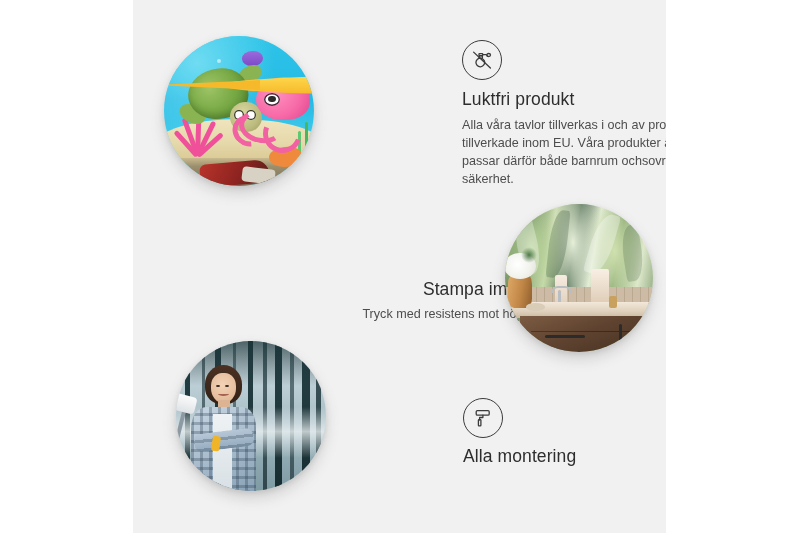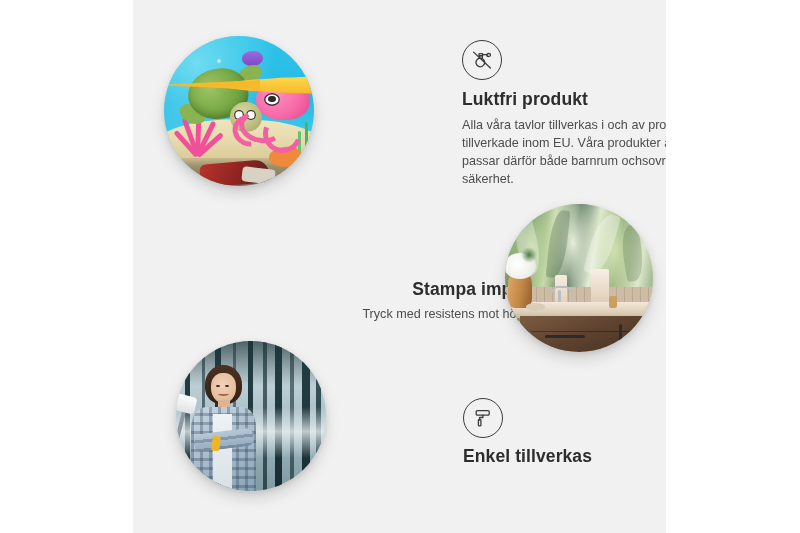--- a/index.html
+++ b/index.html
@@ -309,21 +309,21 @@
   }
 
   
   .feature { position: absolute; }
   .icon-circle {
     width: 40px; height: 40px; border-radius: 50%;
     border: 1.5px solid #3b3b3b;
     display: flex; align-items: center; justify-content: center;
   }
   .f-title {
-    font-size: 17.5px; font-weight: bold; color: #2d2d2d;
+    font-size: 17.5px; font-weight: normal; color: #2d2d2d;
     letter-spacing: .1px; line-height: 1.25;
   }
   .f-desc {
     font-size: 12.6px; color: #4d4d4d; line-height: 1.42;
   }
 
   
   .f1 { left: 329px; top: 40px; width: 300px; text-align: left; }
   .f1 .icon-circle { margin-bottom: 9px; }
   .f1 .f-title { margin-bottom: 6px; }
@@ -473,17 +473,17 @@
     <div class="feature f3">
       <div class="icon-circle">
         <svg width="26" height="26" viewBox="0 0 26 26" aria-hidden="true">
           <g fill="none" stroke="#3b3b3b" stroke-width="1.3" stroke-linecap="round" stroke-linejoin="round">
             <rect x="6.2" y="5.6" width="13.0" height="4.6" rx="1.2"></rect>
             <path d="M12.9 10.2v2.3H9.6v2.6"></path>
             <rect x="8.4" y="14.6" width="2.5" height="6.2" rx="0.6"></rect>
           </g>
         </svg>
       </div>
-      <div class="f-title">Enkel tillverkas</div>
+      <div class="f-title">Alla montering</div>
     </div>
 
   </div>
 </div>
 
 </body></html>

